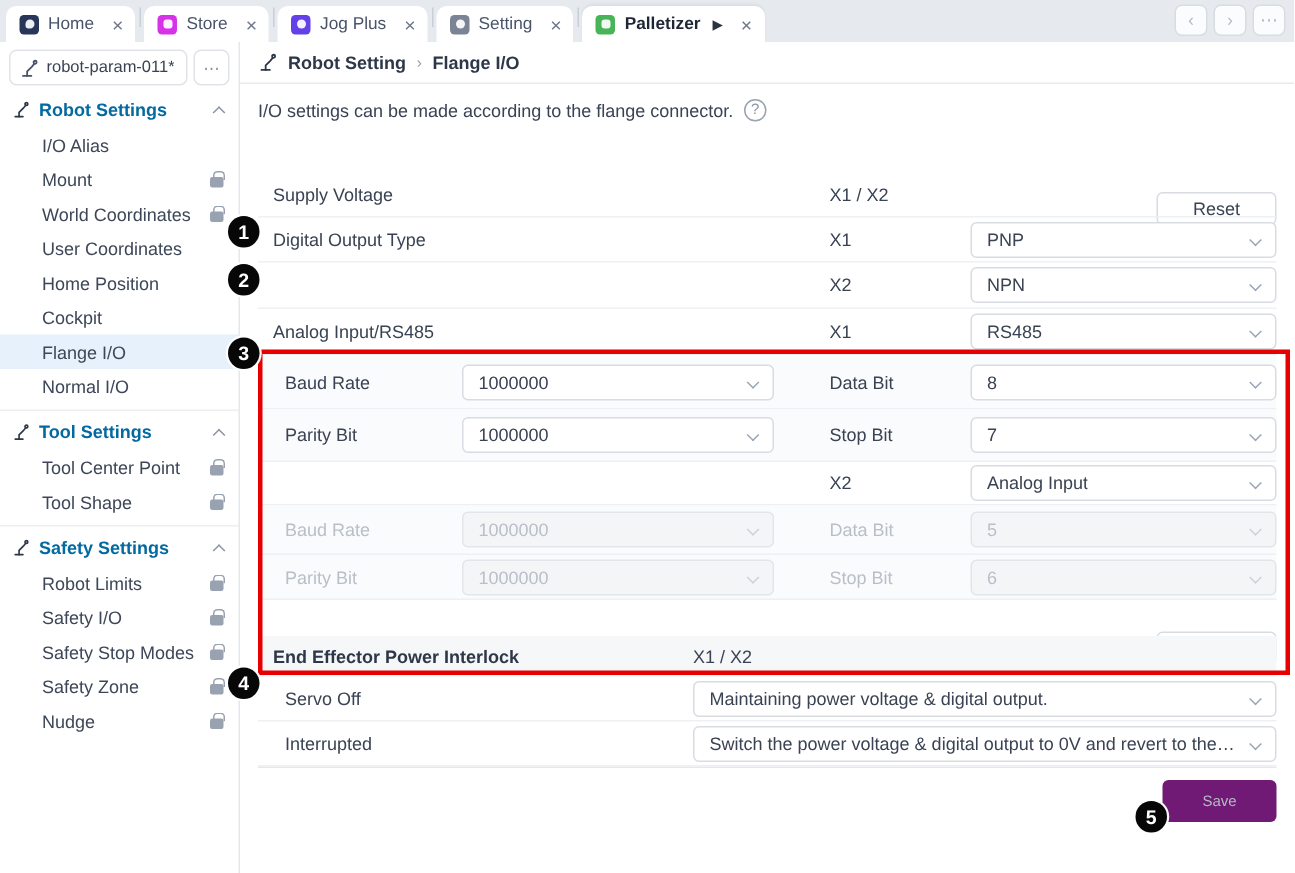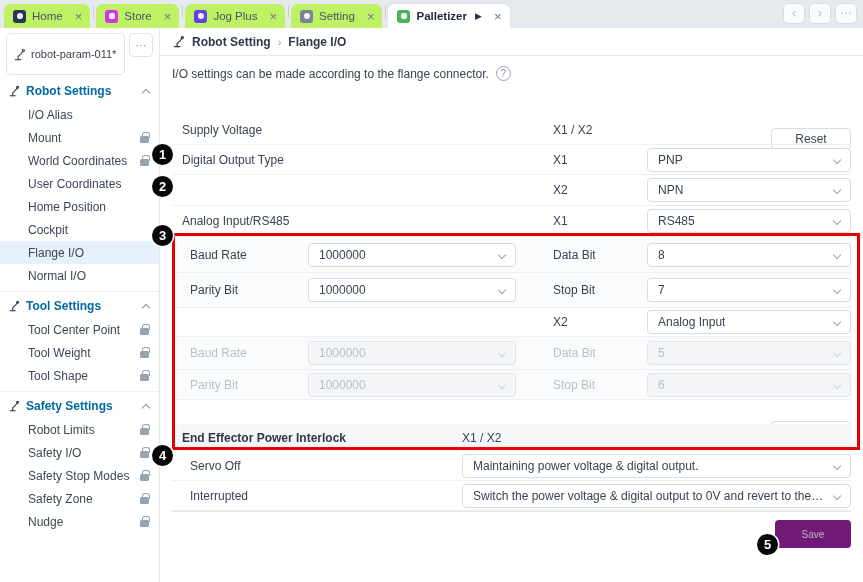--- a/index.html
+++ b/index.html
@@ -2,21 +2,21 @@
 <html><head>
 <meta charset="utf-8">
 <style>
   * { margin:0; padding:0; box-sizing:border-box; }
   html,body { width:863px; height:582px; }
   body { font-family:"Liberation Sans", sans-serif; font-size:12px; color:#3a4353; background:#fff; }
   .page { position:relative; width:863px; height:582px; overflow:hidden; background:#fff; }
 
   
   .tabbar { height:28px; background:#e6e9ed; display:flex; align-items:flex-end; padding:0 4px; position:relative; }
-  .tab { height:24px; display:flex; align-items:center; gap:6px; padding:0 8px 0 9px; background:#bef264;
+  .tab { height:24px; display:flex; align-items:center; gap:6px; padding:0 8px 0 9px; background:#ffffff;
          border-radius:7px 7px 0 0; margin-right:1px; cursor:pointer; min-width:78px; }
   .tab.active { background:#ffffff; box-shadow:0 -1px 2px rgba(0,0,0,.05); }
   .tab-sep { width:1px; height:13px; background:#c9cfd8; margin:0 2px 5px 2px; align-self:center; }
   .ticon { width:13px; height:13px; border-radius:3px; position:relative; flex:0 0 auto; }
   .ticon::after { content:""; position:absolute; left:3.5px; top:3.5px; width:6px; height:6px; border-radius:2px; background:rgba(255,255,255,.92); }
   .ticon.home { background:#273659; } .ticon.home::after { border-radius:50% 50% 50% 2px; }
   .ticon.store { background:#d633e8; }
   .ticon.jog { background:#6440e8; } .ticon.jog::after { border-radius:50%; }
   .ticon.setting { background:#7b8494; } .ticon.setting::after { border-radius:50%; }
   .ticon.palletizer { background:#46b457; }
@@ -29,21 +29,21 @@
             color:#b3bbc7; font-size:12px; line-height:19px; text-align:center; cursor:pointer; font-family:inherit; }
 
   
   .bodywrap { display:flex; height:554px; }
   .sidebar { width:160px; border-right:1px solid #e4e7eb; background:#fff; flex:0 0 auto; }
   .main { flex:1; display:flex; flex-direction:column; background:#fff; }
 
   
   .param-row { display:flex; gap:4px; padding:5px 6px 4px 6px; }
   .param-box { flex:1; display:flex; align-items:center; gap:5px; border:1px solid #dfe3e8; border-radius:5px;
-               height:42px; padding:0 6px; cursor:pointer; }
+               height:24px; padding:0 6px; cursor:pointer; }
   .param-name { font-size:11px; color:#3a4353; white-space:nowrap; overflow:hidden; }
   .param-more { width:24px; height:24px; border:1px solid #dfe3e8; border-radius:5px; background:#fff;
                 color:#8b94a4; font-size:11px; cursor:pointer; font-family:inherit; }
   .sec { padding-bottom:2px; }
   .sec + .sec { border-top:1px solid #eceef1; margin-top:2px; padding-top:2px; }
   .sec-head { display:flex; align-items:center; gap:6px; height:24px; padding:0 10px 0 8px; font-weight:bold;
               color:#0369a1; cursor:pointer; }
   .sec-head .grow { flex:1; }
   .chev-up { width:6px; height:6px; border-left:1.4px solid #8b94a4; border-top:1.4px solid #8b94a4;
              transform:rotate(45deg); margin-top:3px; }
@@ -223,24 +223,20 @@
                 </g>
               </svg>
             <span class="grow">Tool Settings</span>
             <span class="chev-up"></span>
           </div>
           <div class="sitem">
               <span class="grow">Tool Center Point</span>
               <span class="lock-icon"></span>
             </div>
           <div class="sitem">
-              <span class="grow">Tool Weight</span>
-              <span class="lock-icon"></span>
-            </div>
-          <div class="sitem">
               <span class="grow">Tool Shape</span>
               <span class="lock-icon"></span>
             </div>
         </div>
 
         <div class="sec">
           <div class="sec-head">
             <svg class="roboticon" width="12" height="12" viewBox="0 0 14 14">
                 <g fill="none" stroke="#2e3748" stroke-width="1.3" stroke-linecap="round">
                   <path d="M2.5 12.5h6"></path>

